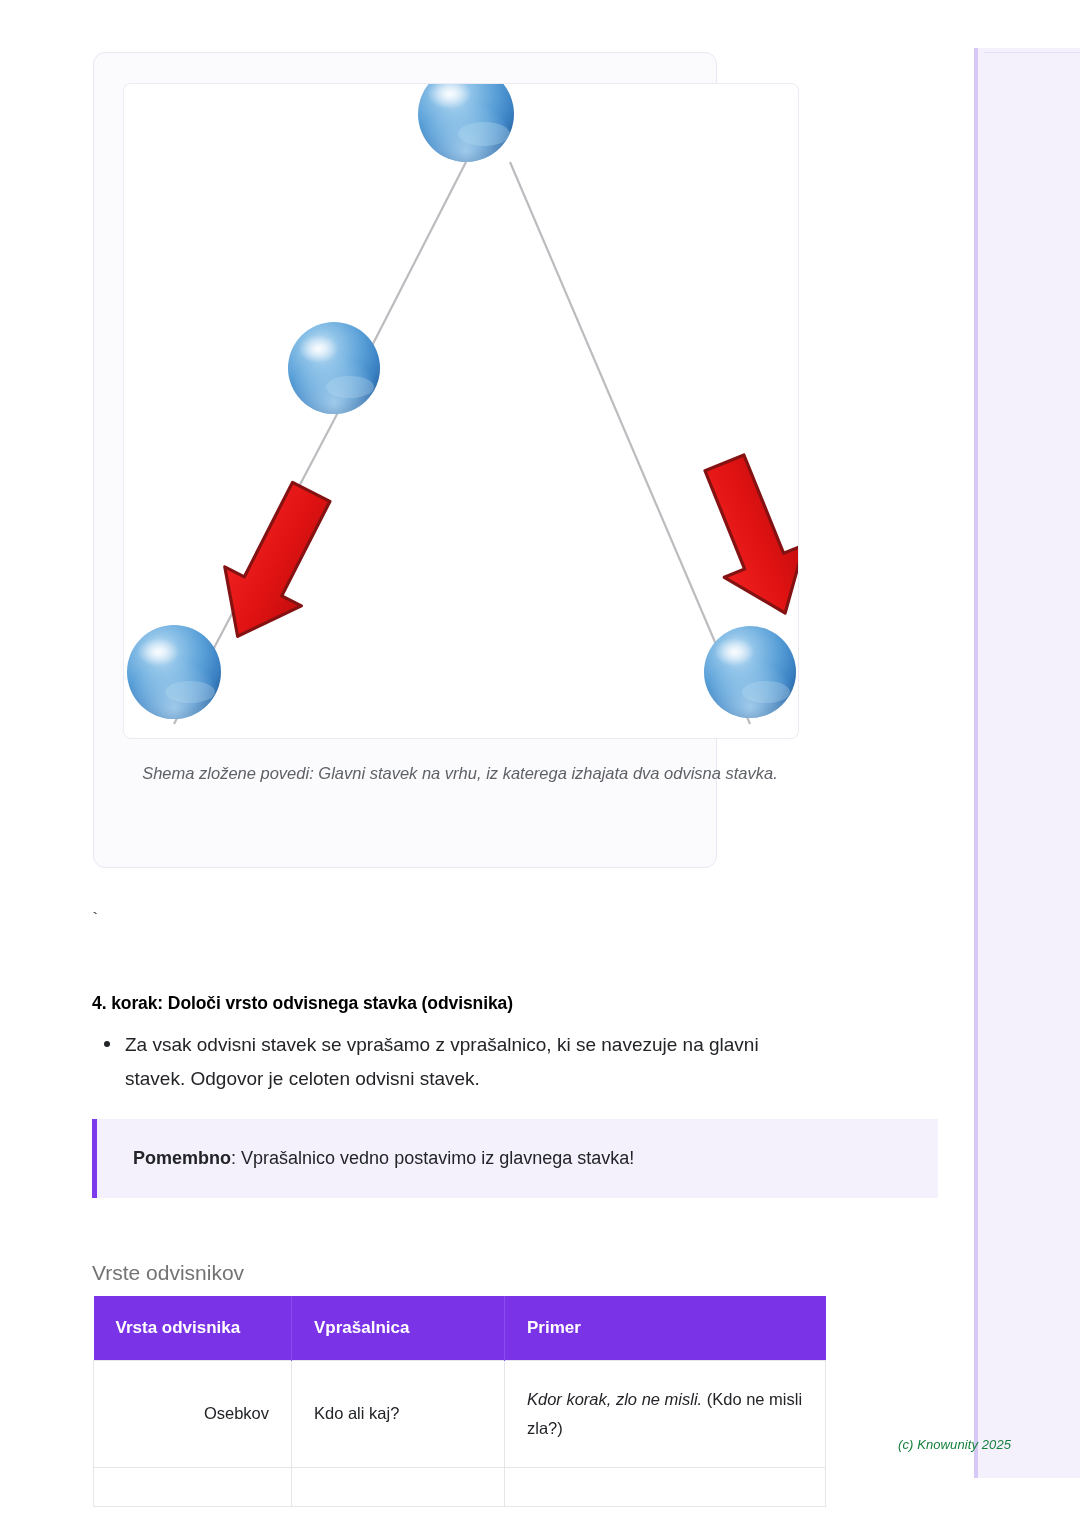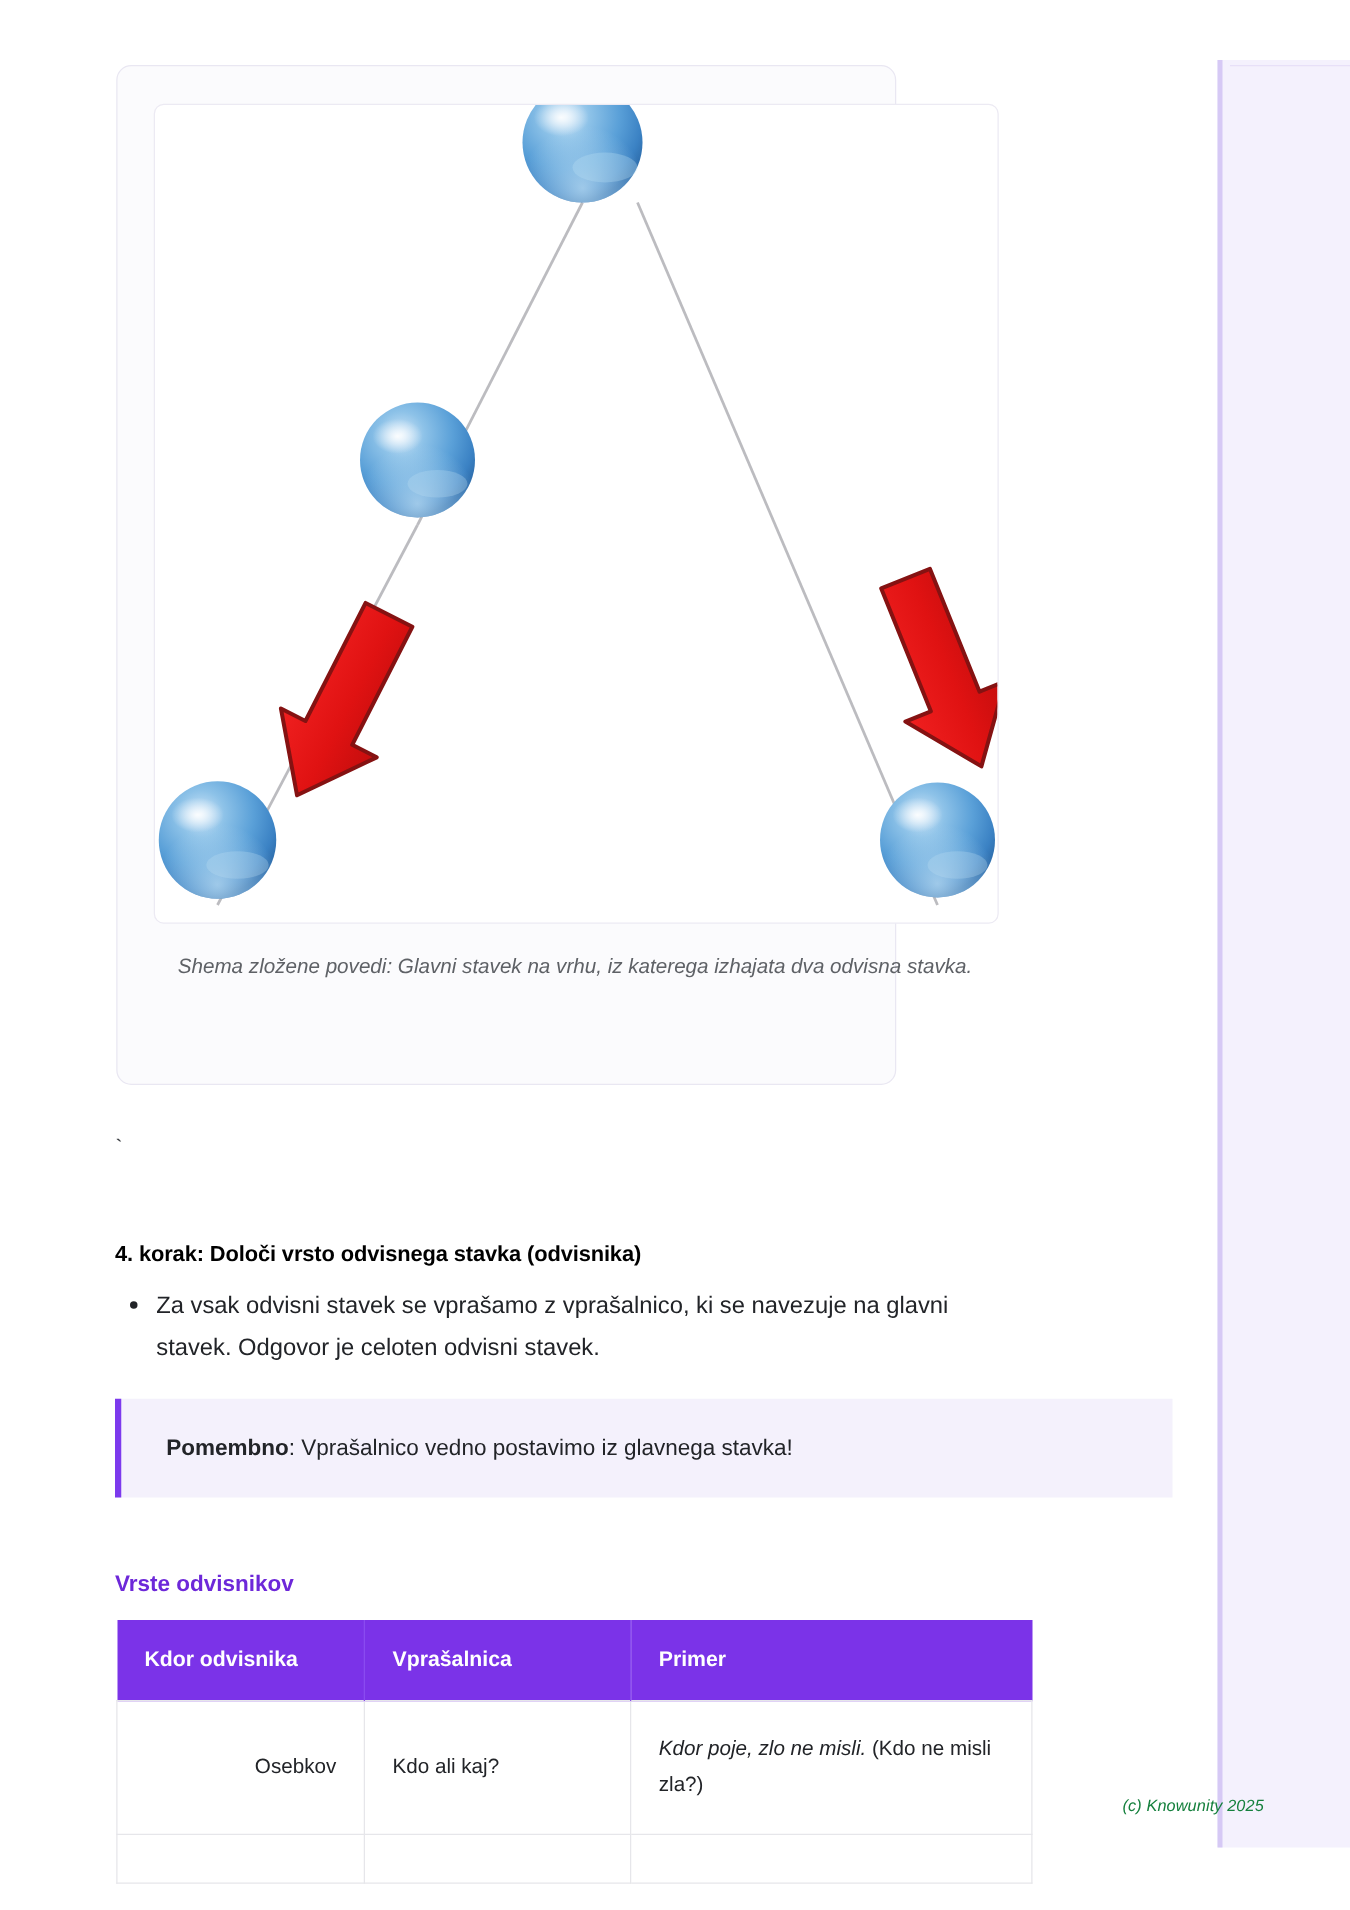--- a/index.html
+++ b/index.html
@@ -166,23 +166,23 @@
     color: #222428;
     line-height: 1.5;
   }
   #callout .callout-text b { font-weight: bold; }
 
   
   #types-heading {
     position: absolute;
     left: 92px;
     top: 1233px;
-    font-size: 18px;
-    font-weight: bold;
-    color: #6d28d9;
+    font-size: 21px;
+    font-weight: normal;
+    color: #737373;
   }
 
   
   #types-table {
     position: absolute;
     left: 93px;
     top: 1296px;
     width: 732px;
     border-collapse: collapse;
     table-layout: fixed;
@@ -323,30 +323,30 @@
   <h4 id="types-heading">Vrste odvisnikov</h4>
 
   <table id="types-table">
     <colgroup>
         <col class="c1">
         <col class="c2">
         <col class="c3">
       </colgroup>
     <thead>
       <tr>
-        <th>Kdor odvisnika</th>
+        <th>Vrsta odvisnika</th>
         <th>Vprašalnica</th>
         <th>Primer</th>
       </tr>
     </thead>
     <tbody>
       <tr>
         <td class="bold-cell">Osebkov</td>
         <td>Kdo ali kaj?</td>
-        <td><i>Kdor poje, zlo ne misli.</i><span> (Kdo ne misli zla?)</span></td>
+        <td><i>Kdor korak, zlo ne misli.</i><span> (Kdo ne misli zla?)</span></td>
       </tr>
       <tr class="partial-row">
         <td></td>
         <td></td>
         <td></td>
       </tr>
     </tbody>
   </table>
 
 </div>

